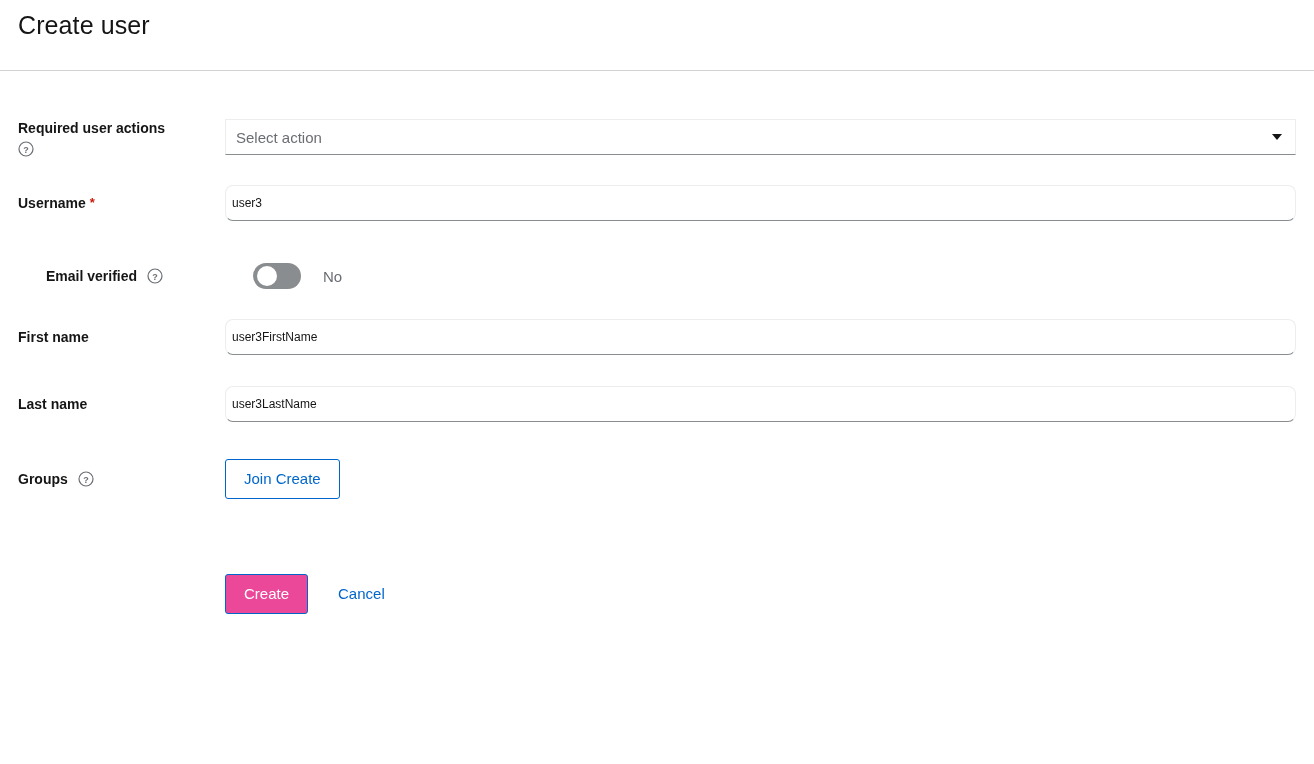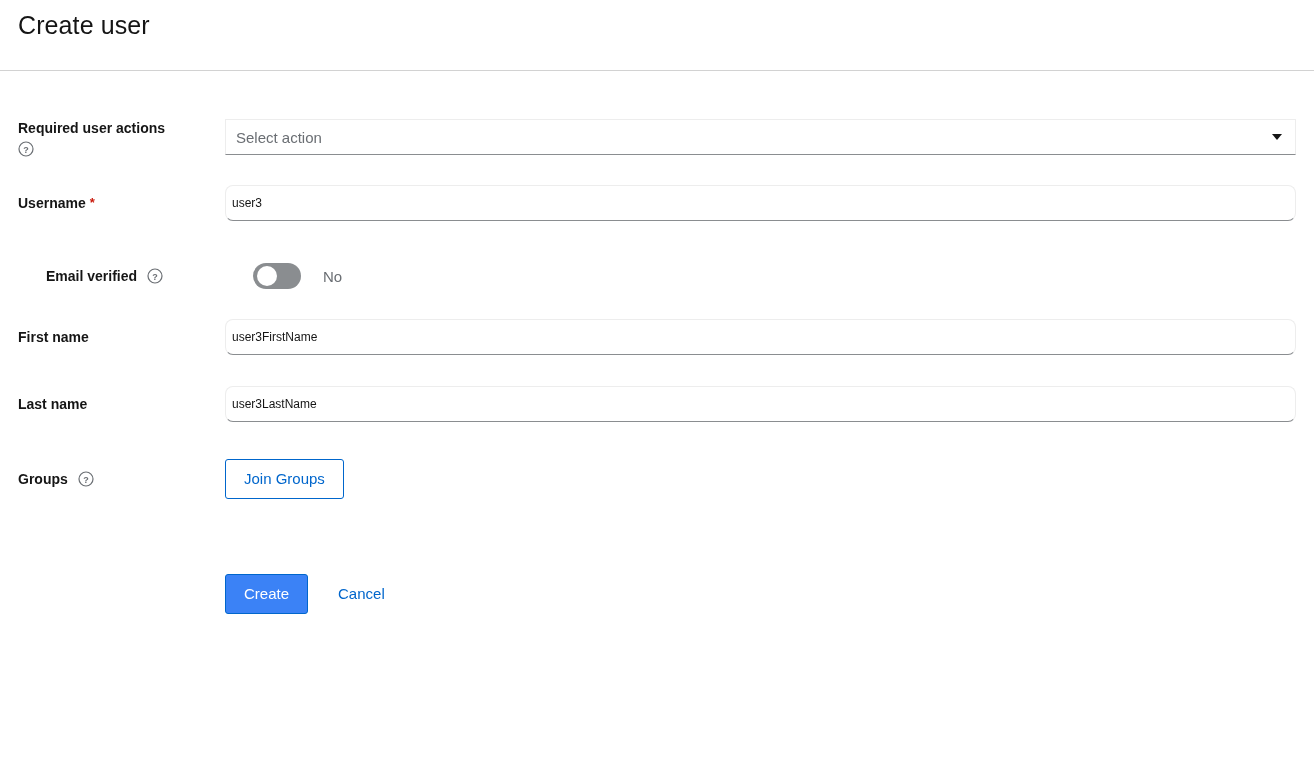--- a/index.html
+++ b/index.html
@@ -175,21 +175,21 @@
   .btn-secondary {
     background: #ffffff;
     border: 1px solid #0066cc;
     color: #0066cc;
     padding: 0 18px;
     height: 40px;
     line-height: 38px;
     display: inline-block;
   }
   .btn-primary {
-    background: #3b82f6;
+    background: #ec4899;
     border: 1px solid #0066cc;
     color: #ffffff;
     padding: 0 18px;
     height: 40px;
     line-height: 38px;
     display: inline-block;
   }
   .btn-link {
     background: transparent;
     border: none;
@@ -286,21 +286,21 @@
     <div class="form-label" style="padding-top: 11px;">
       <span class="label-text">Groups</span>
       <span class="help-icon">
         <svg width="16" height="16" viewBox="0 0 16 16" aria-hidden="true">
           <circle cx="8" cy="8" r="7" fill="none" stroke="#6a6e73" stroke-width="1.2"></circle>
           <text x="8" y="11.5" text-anchor="middle" font-family="Liberation Sans, sans-serif" font-size="9" fill="#6a6e73">?</text>
         </svg>
       </span>
     </div>
     <div class="form-control">
-      <button class="btn btn-secondary">Join Groups</button>
+      <button class="btn btn-secondary">Join Create</button>
     </div>
   </div>
 
   <div class="form-row" style="margin-top: 75px;">
     <div class="form-label"></div>
     <div class="form-control actions-row">
       <button class="btn btn-primary">Create</button>
       <button class="btn btn-link">Cancel</button>
     </div>
   </div>

